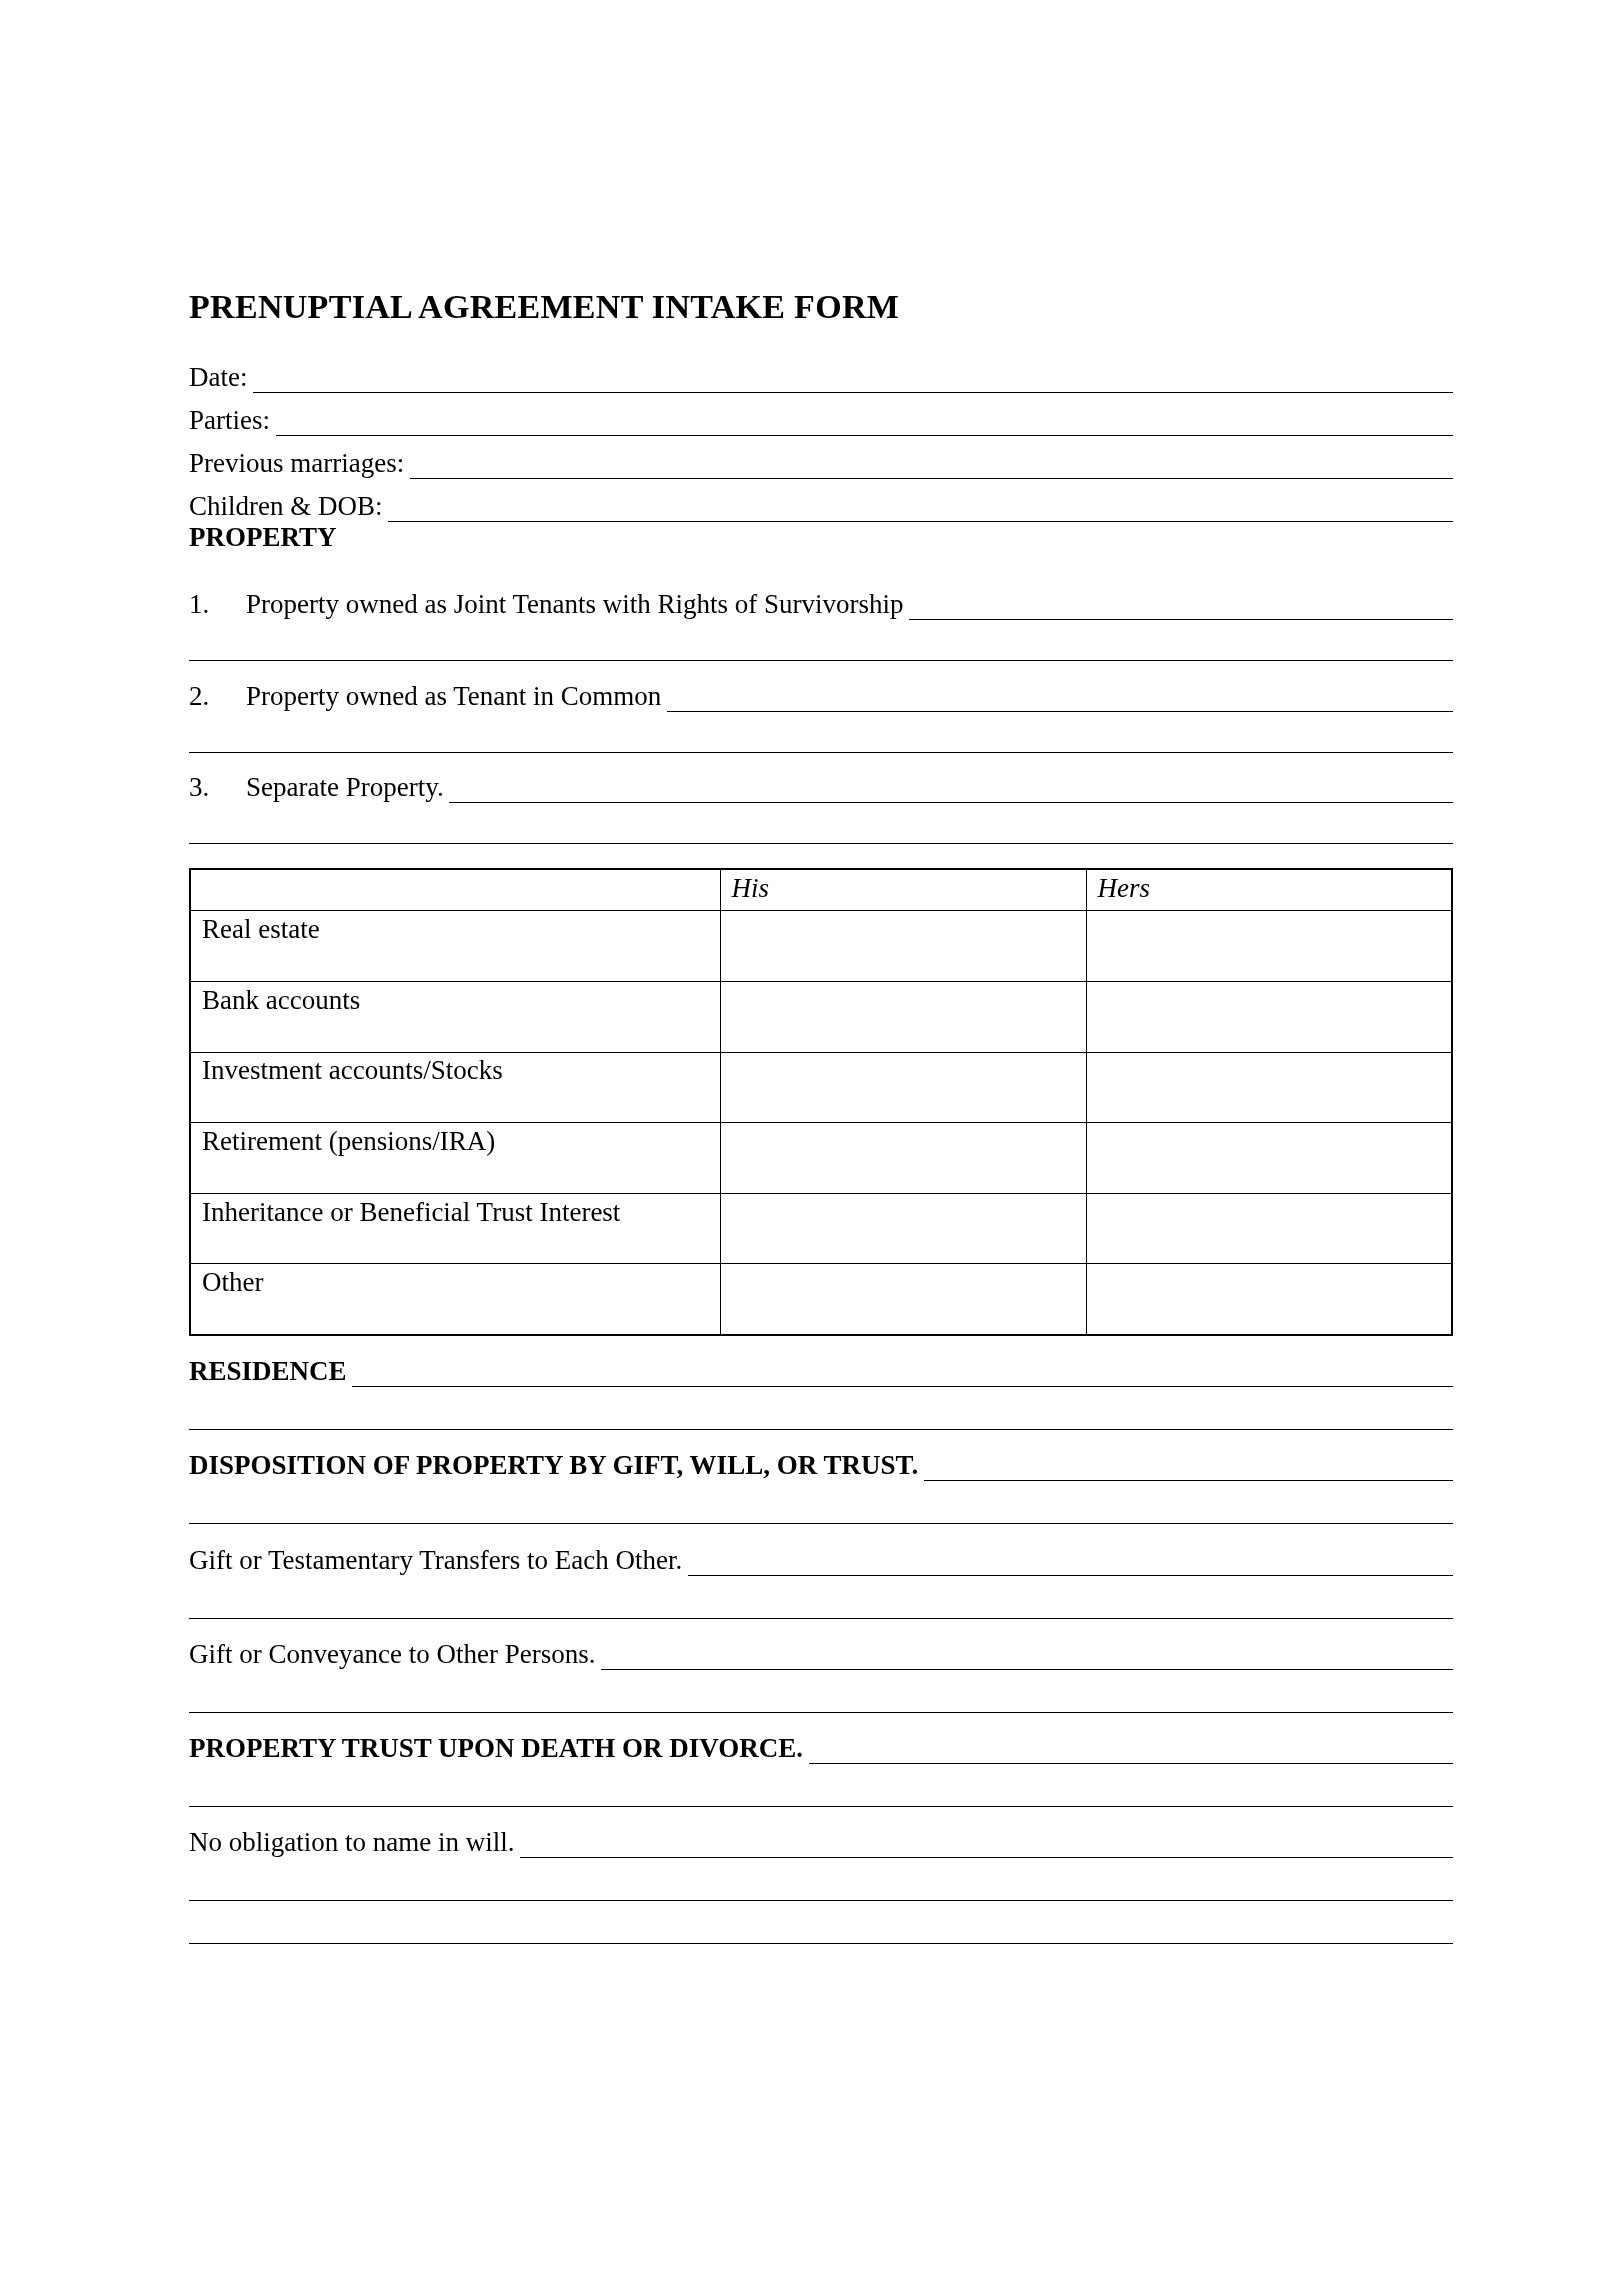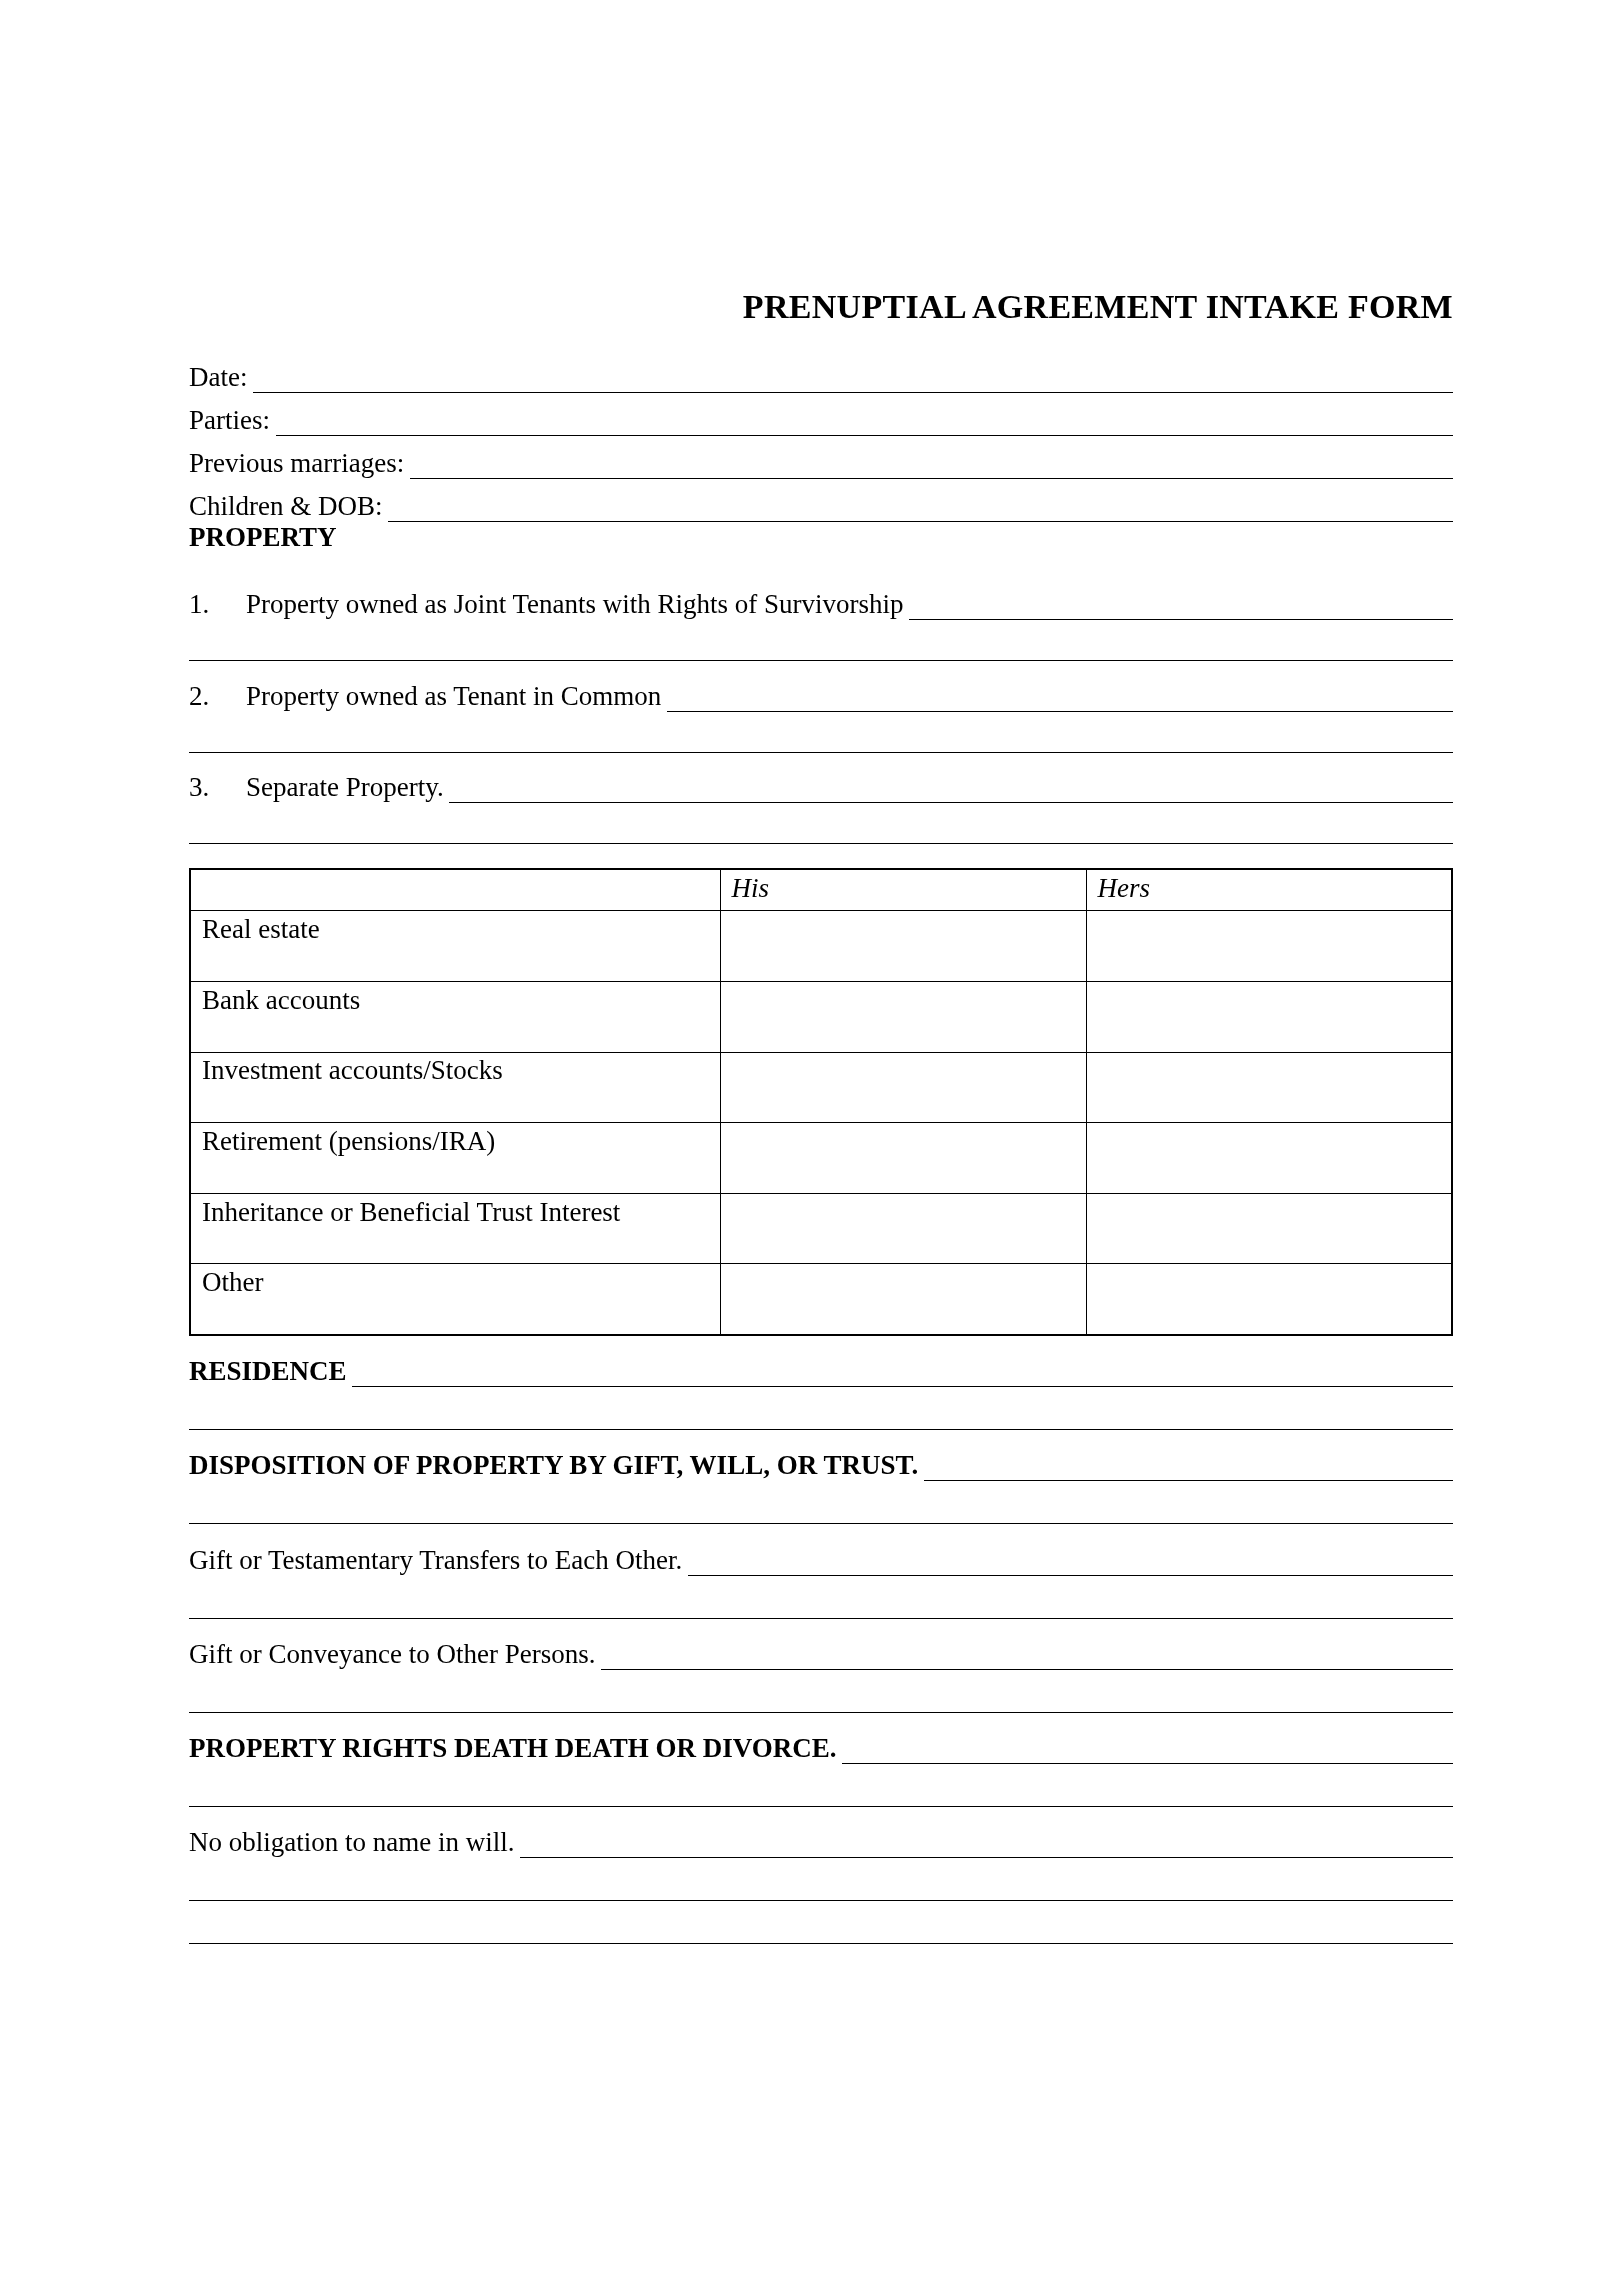--- a/index.html
+++ b/index.html
@@ -12,21 +12,21 @@
     font-size: 27px;
     overflow: hidden;
   }
   .page {
     padding: 288px 168px 0 189px;
     box-sizing: border-box;
   }
   .title {
     font-size: 34px;
     font-weight: 700;
-    text-align: right;
+    text-align: left;
     margin: 0 0 24px 0;
     letter-spacing: 0.3px;
   }
   .row {
     display: flex;
     align-items: flex-end;
     height: 43px;
   }
   .fill {
     flex: 1 1 auto;
@@ -197,21 +197,21 @@
   <div class="section">
     <div class="row">
       <span>Gift or Conveyance to Other Persons.</span>
       <span class="fill"></span>
     </div>
     <div class="blank-line"></div>
   </div>
 
   <div class="section">
     <div class="row">
-      <span class="bold">PROPERTY RIGHTS DEATH DEATH OR DIVORCE.</span>
+      <span class="bold">PROPERTY TRUST UPON DEATH OR DIVORCE.</span>
       <span class="fill"></span>
     </div>
     <div class="blank-line"></div>
   </div>
 
   <div class="section">
     <div class="row">
       <span>No obligation to name in will.</span>
       <span class="fill"></span>
     </div>

